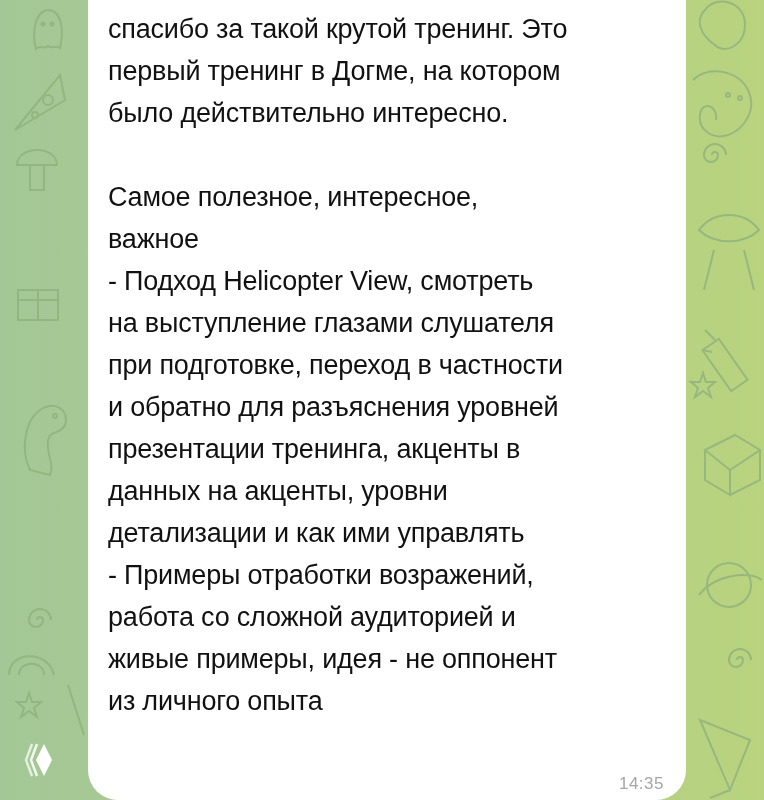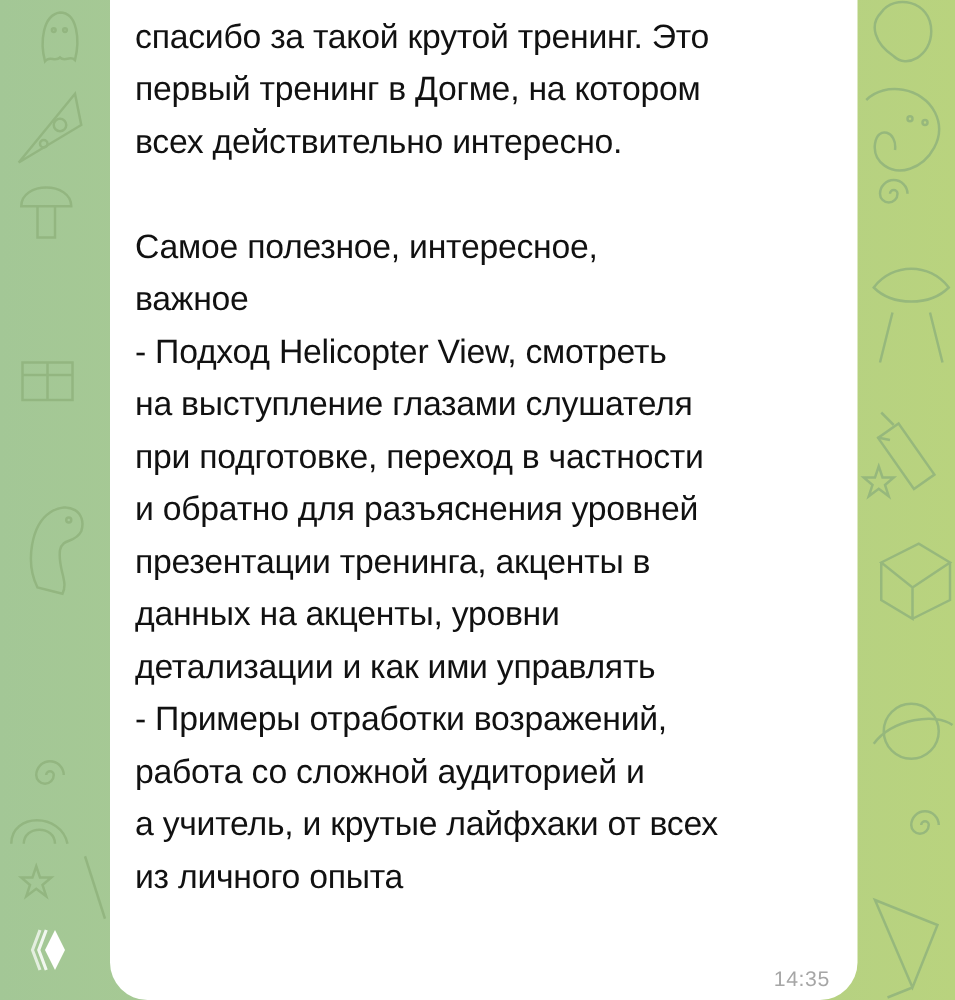--- a/index.html
+++ b/index.html
@@ -145,33 +145,33 @@
 <svg class="logo" viewBox="0 0 30 40">
   <path d="M8 4 L2 20 L8 36" stroke="#ffffff" stroke-width="2.5" fill="none" opacity="0.7"></path>
   <path d="M13 4 L7 20 L13 36" stroke="#ffffff" stroke-width="2.5" fill="none" opacity="0.85"></path>
   <path d="M20 4 L28 20 L20 36 L12 20 Z" fill="#ffffff"></path>
 </svg>
 
 <div class="bubble">
   <div class="message">
     <span class="line intro">спасибо за такой крутой тренинг. Это</span>
     <span class="line intro">первый тренинг в Догме, на котором</span>
-    <span class="line intro">всех действительно интересно.</span>
+    <span class="line intro">было действительно интересно.</span>
     <span class="blank"></span>
     <span class="line">Самое полезное, интересное,</span>
     <span class="line">важное</span>
 
     <span class="line"><span>- </span><span class="bold">Подход Helicopter View</span><span>, смотреть</span></span>
     <span class="line">на выступление глазами слушателя</span>
     <span class="line">при подготовке, переход в частности</span>
     <span class="line">и обратно для разъяснения уровней</span>
 
     <span class="line">презентации тренинга, акценты в</span>
     <span class="line">данных на акценты, уровни</span>
     <span class="line">детализации и как ими управлять</span>
 
     <span class="line"><span>- </span><span class="bold">Примеры отработки возражений,</span><span></span></span>
     <span class="line">работа со сложной аудиторией и</span>
-    <span class="line">а учитель, и крутые лайфхаки от всех</span>
+    <span class="line">живые примеры, идея - не оппонент</span>
     <span class="line">из личного опыта</span>
   </div>
   <span class="time">14:35</span>
 </div>
 
 </body></html>

